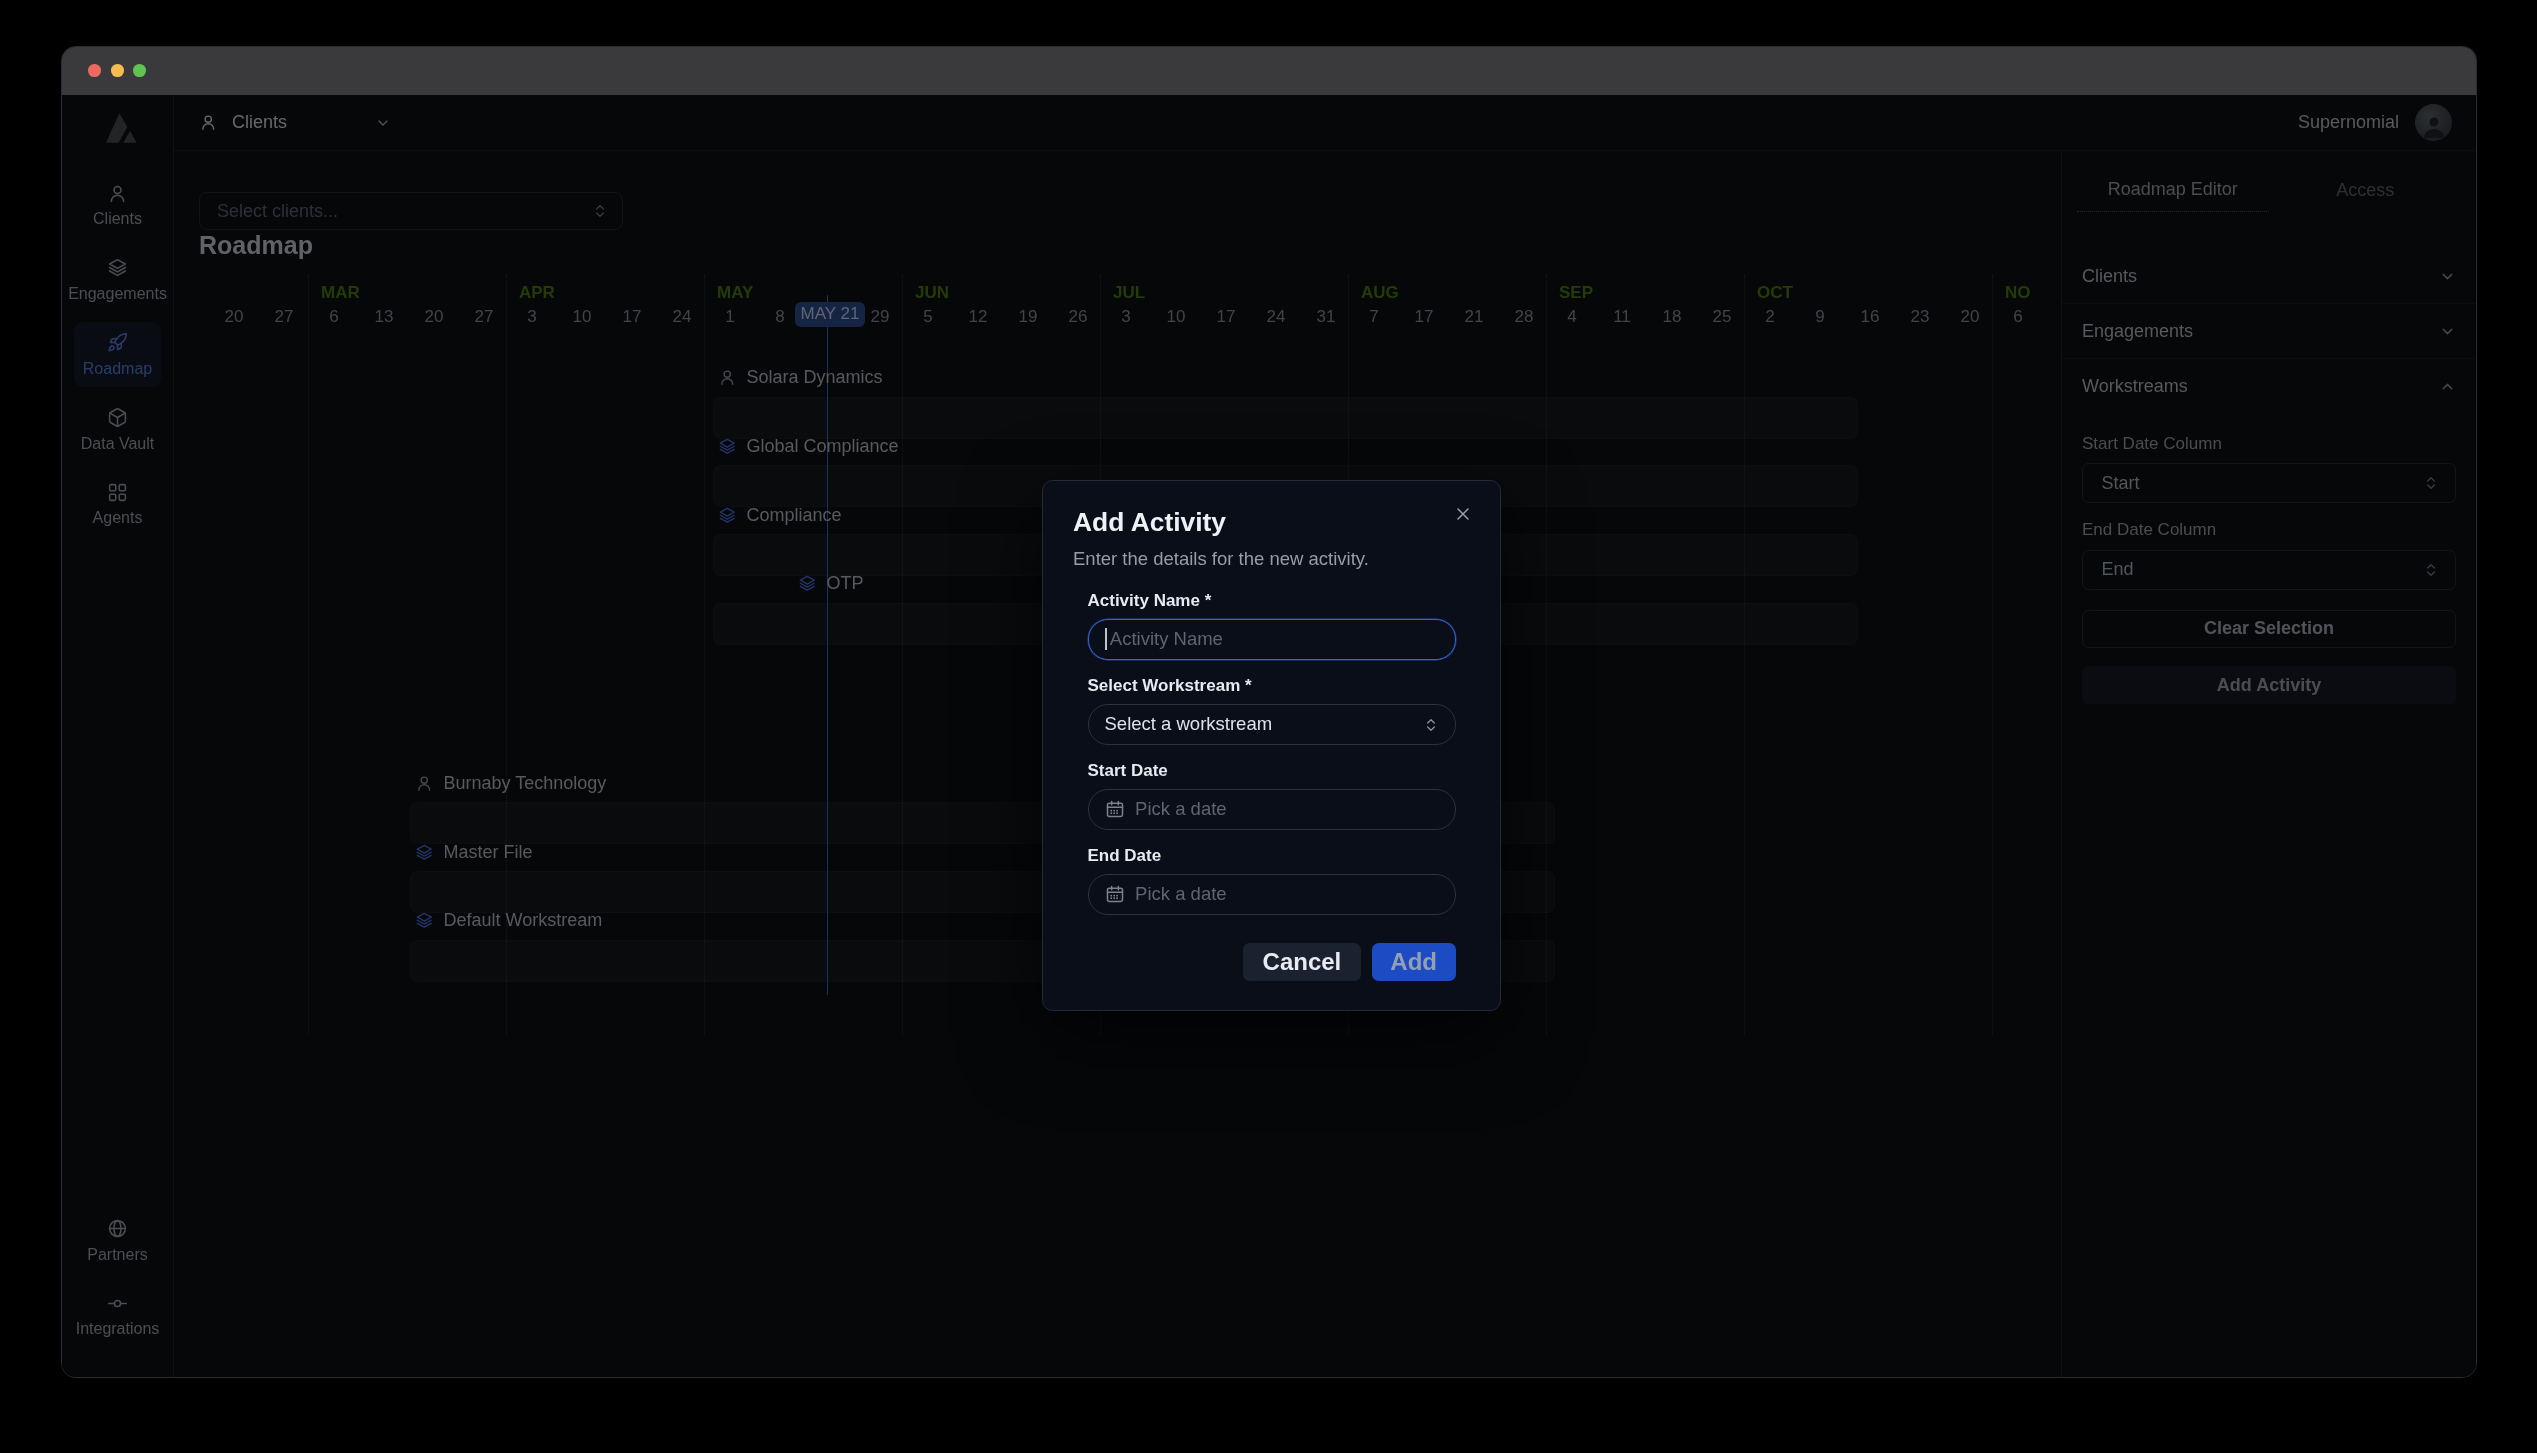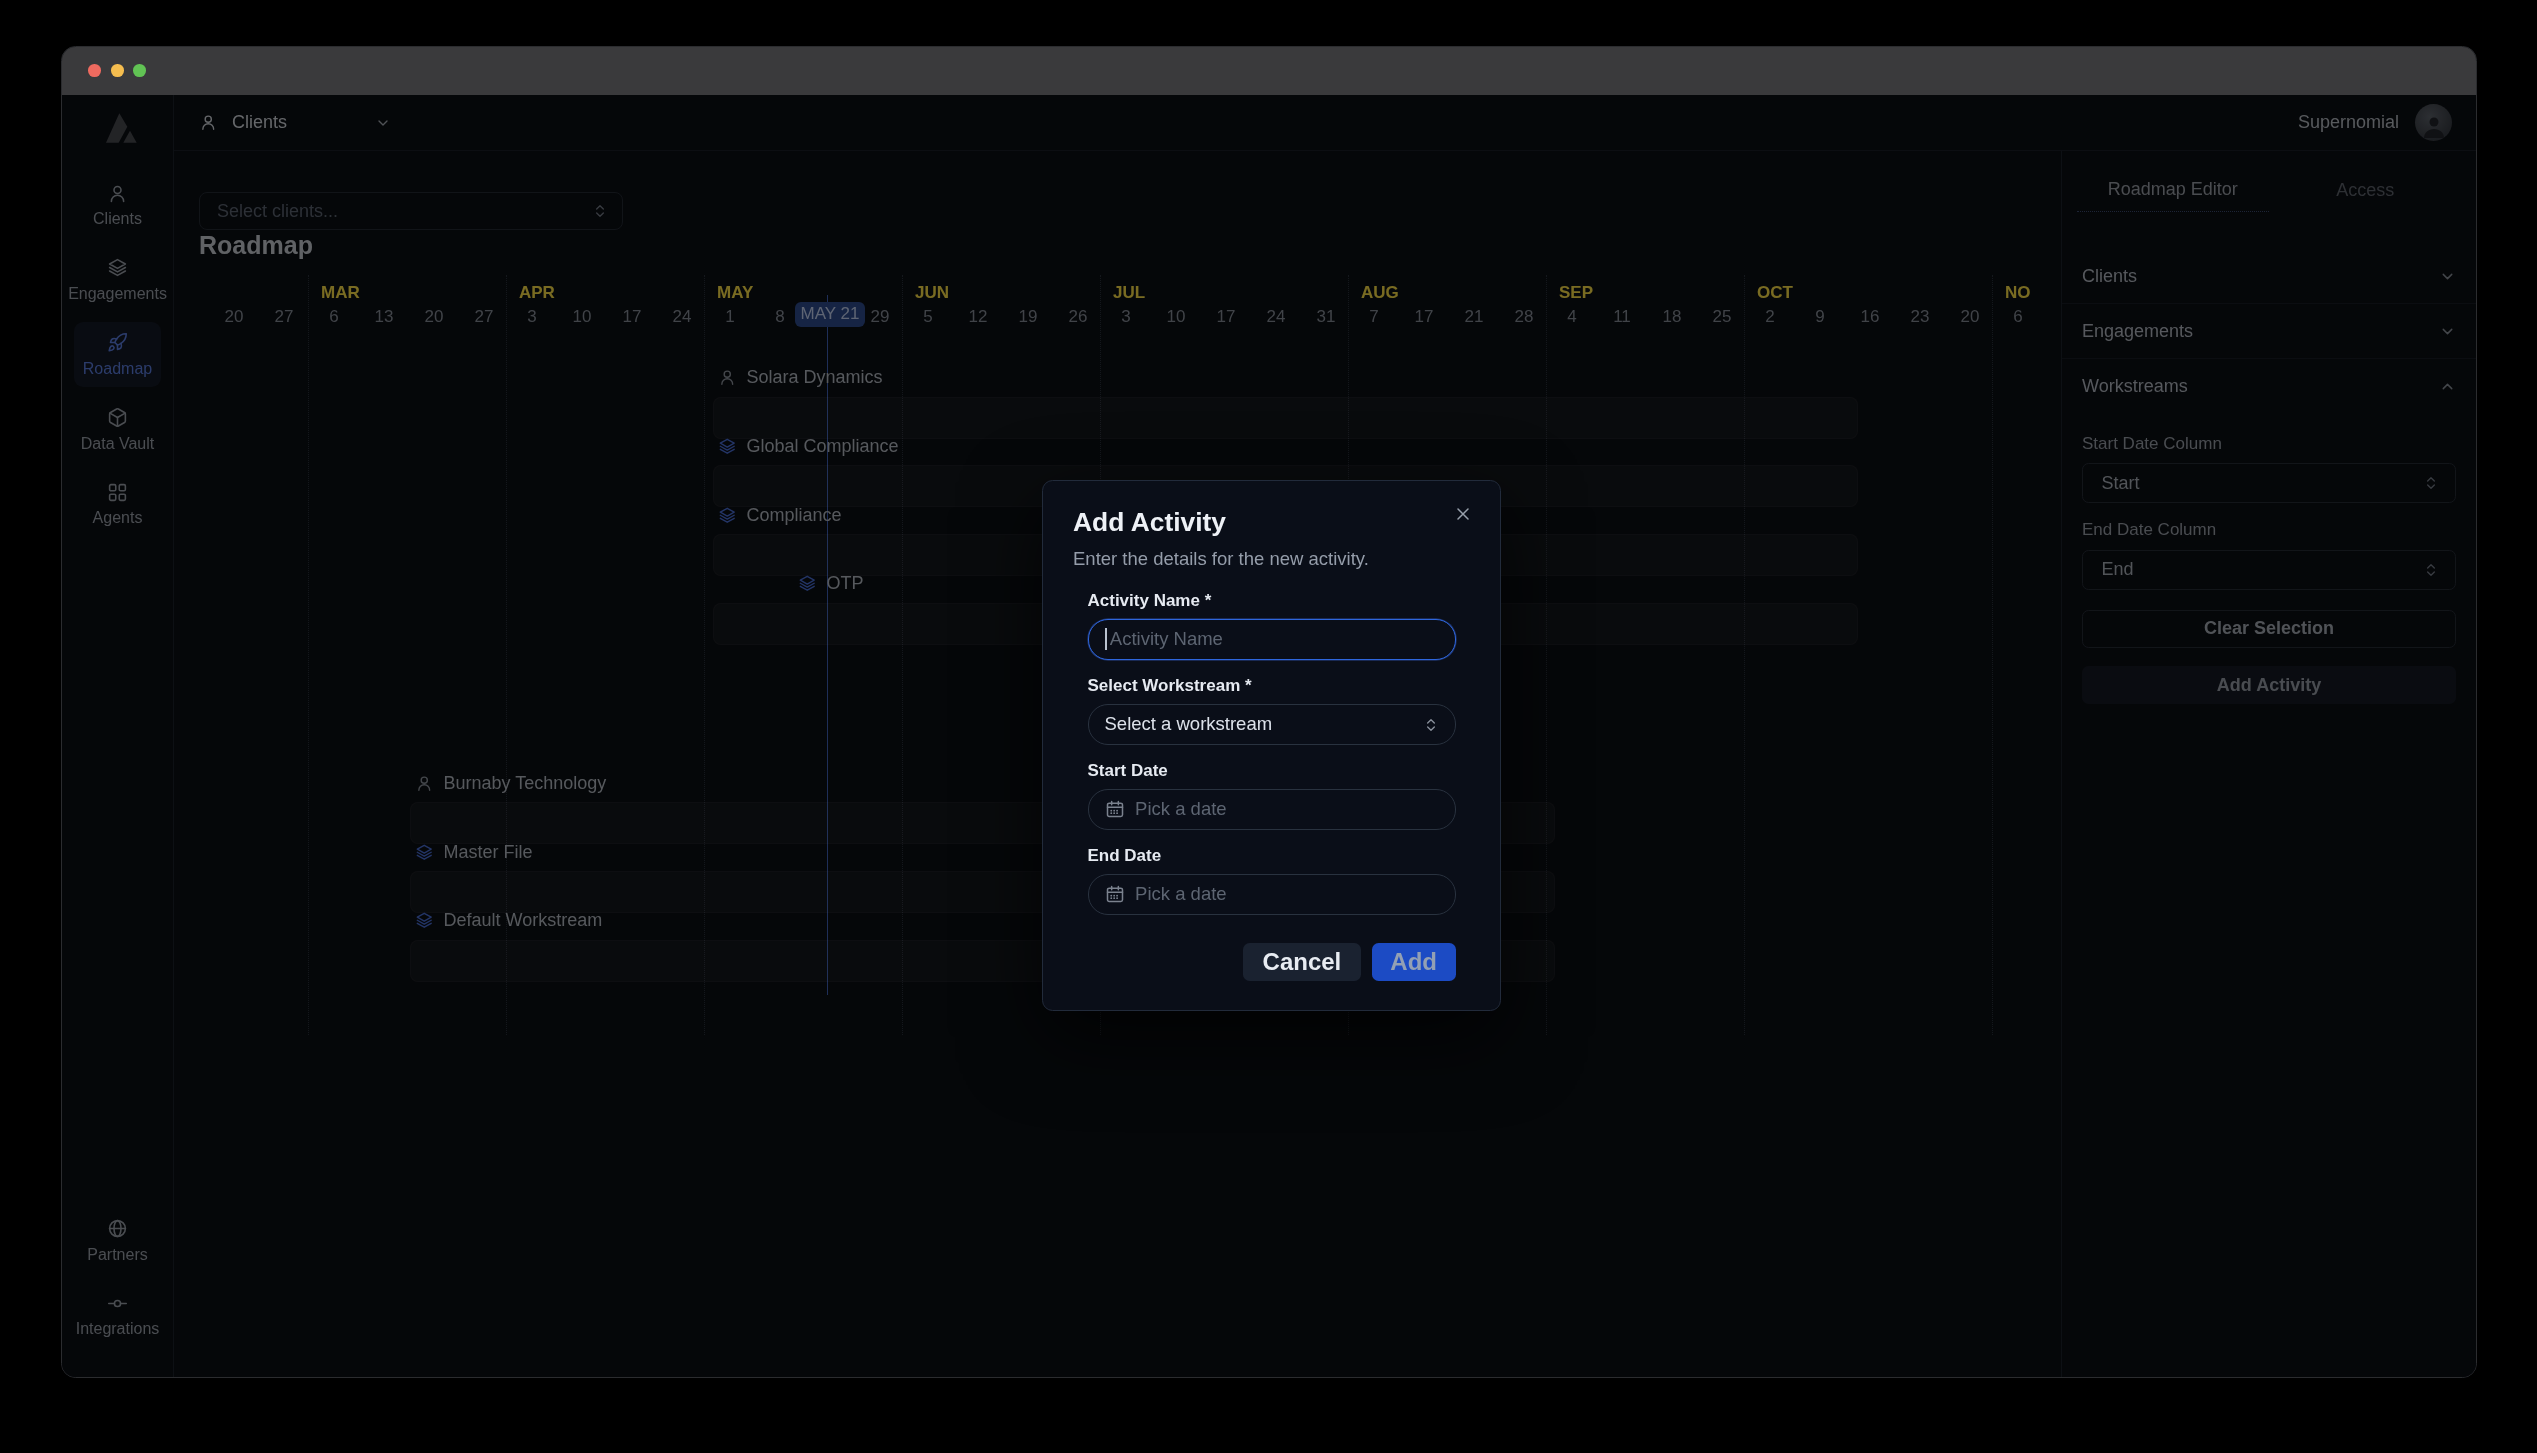--- a/index.html
+++ b/index.html
@@ -42,21 +42,21 @@
                  border-radius:8px;display:flex;align-items:center;justify-content:space-between;
                  padding:0 14.5px 0 17px;box-sizing:border-box;color:#8e95a0;font-size:18px;cursor:pointer;margin-top:21px;}
   .client-select .uf{width:16px;height:16px;color:#767d88;}
   .client-select .uf svg{width:16px;height:16px;}
   .page-title{position:absolute;left:25px;top:63px;font-size:25px;font-weight:700;color:#c9cdd3;}
   
   .chart{position:absolute;left:25px;top:124px;width:1865px;height:760px;overflow:hidden;}
   .months{position:absolute;left:10px;top:0;bottom:0;display:flex;}
   .month{position:relative;height:100%;box-sizing:border-box;flex:0 0 auto;}
   .month.has-line{border-left:1.3px dotted #2b313c;}
-  .month-name{position:absolute;top:8px;left:12px;font-size:17px;font-weight:700;color:#fde047;}
+  .month-name{position:absolute;top:8px;left:12px;font-size:17px;font-weight:700;color:#4d7c0f;}
   .ticks{position:absolute;top:32px;left:0;display:flex;}
   .tick{width:50px;text-align:center;font-size:17px;color:#878d97;position:relative;}
   .today-badge{position:absolute;left:50%;top:-5.3px;transform:translateX(-50%);width:70px;height:25px;
                background:#2e4d8f;border-radius:6px;color:#c5d2f0;font-size:17px;display:flex;
                align-items:center;justify-content:center;z-index:4;}
   .today-line{position:absolute;left:628px;top:20px;height:700px;width:1.3px;background:#3f61b8;z-index:2;}
   .rows{position:absolute;inset:0;z-index:3;}
   .row-label{position:absolute;display:flex;align-items:center;gap:10px;height:22.5px;cursor:pointer;}
   .row-label .row-icon{width:18.5px;height:18.5px;}
   .row-label .row-icon svg{width:18.5px;height:18.5px;}

